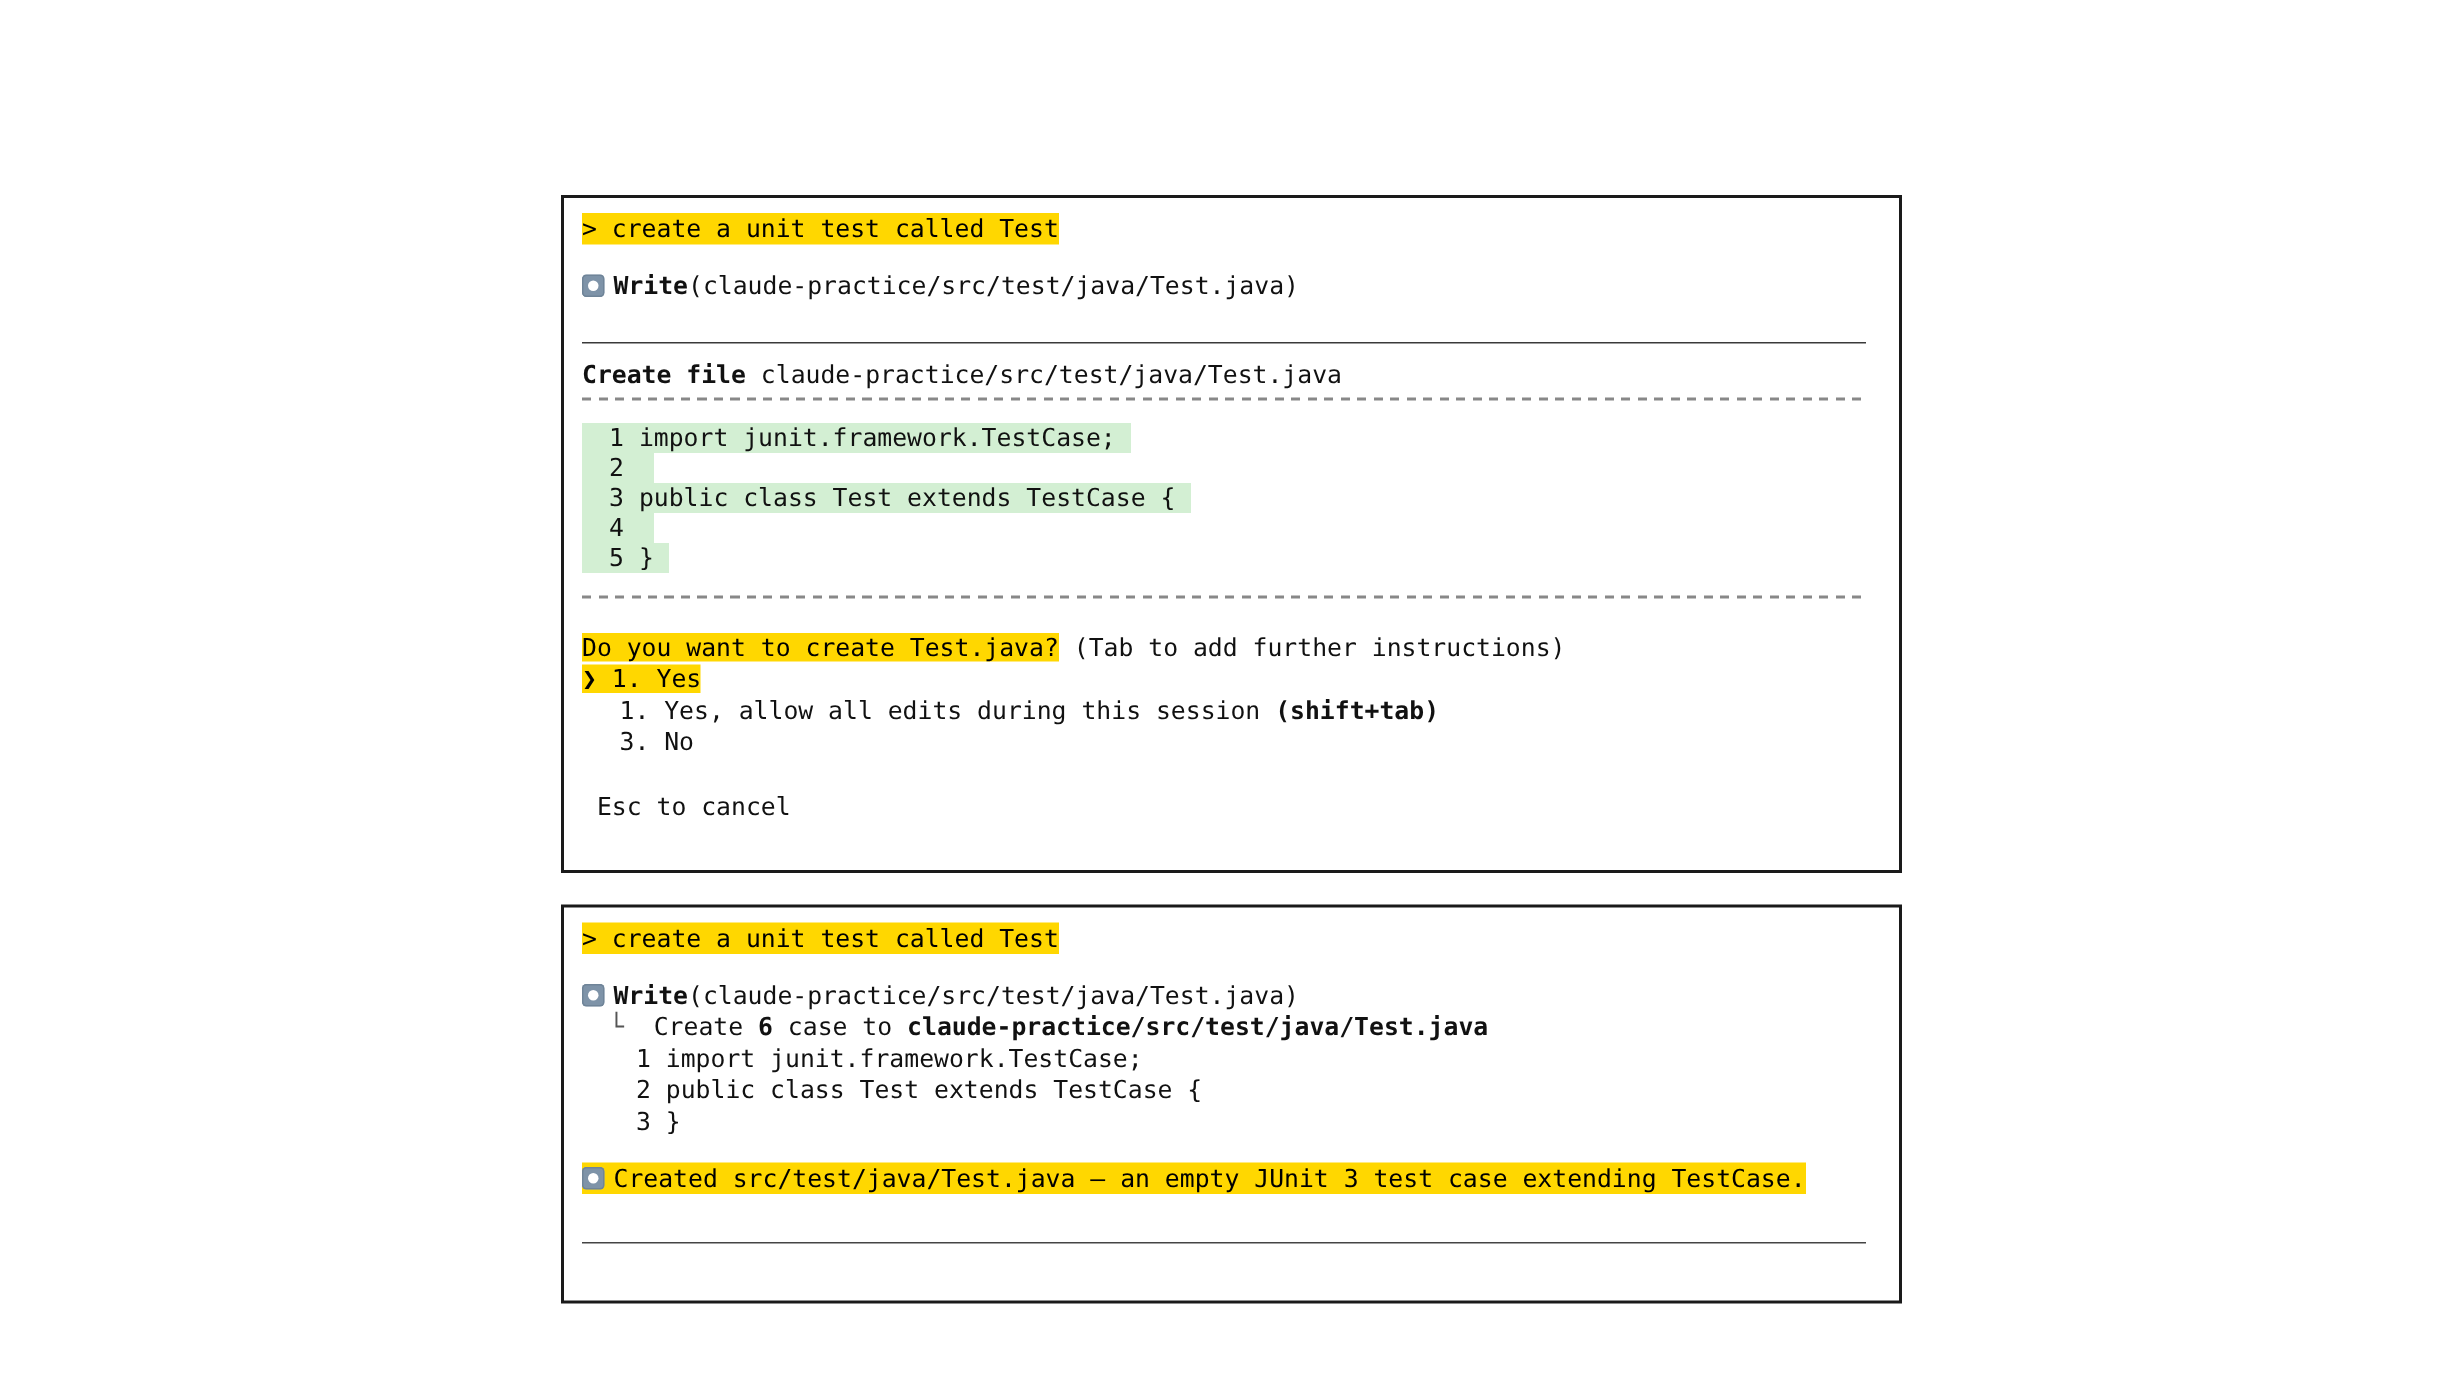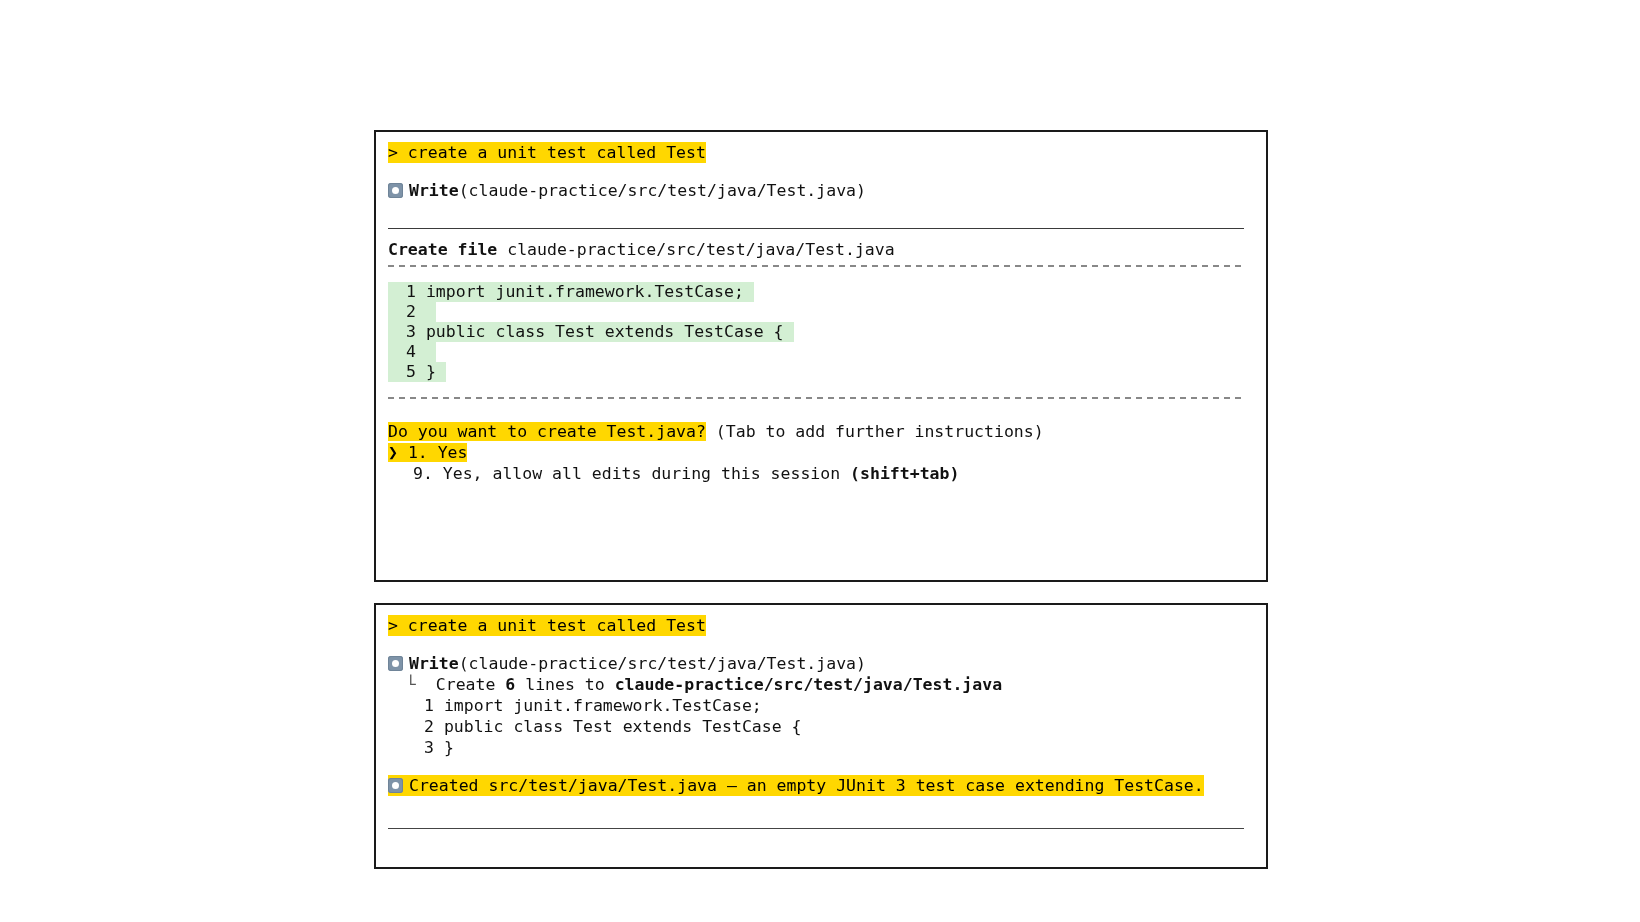--- a/index.html
+++ b/index.html
@@ -175,39 +175,41 @@
       <div class="spacer-sm"></div>
 
       <div class="sep-dashed"></div>
 
       <div class="spacer-md"></div>
 
       <div class="row"><span class="hl">Do you want to create Test.java?</span><span> </span><span>(Tab to add further instructions)</span></div>
 
       <div class="row"><span class="hl"><span class="bold">❯</span><span> </span><span>1. Yes</span></span></div>
 
-      <div class="row indent-3"><span>9. Yes, allow all edits during this session</span><span> </span><span class="bold">(shift+tab)</span></div>
-
+      <div class="row indent-3"><span>1. Yes, allow all edits during this session</span><span> </span><span class="bold">(shift+tab)</span></div>
+
+      <div class="row indent-3"><span>3. No</span></div>
 
       <div class="spacer-lg"></div>
 
+      <div class="row"><span> </span><span>Esc to cancel</span></div>
 
     </div>
   </div>
 
   <div class="panel" id="panel-result">
     <div class="panel-inner">
 
       <div class="row"><span class="hl-block">&gt; create a unit test called Test</span></div>
 
       <div class="spacer-md"></div>
 
       <div class="row"><span class="tool-icon"></span><span class="bold">Write</span><span>(claude-practice/src/test/java/Test.java)</span></div>
 
-      <div class="row indent-1"><span class="tree-branch">└</span><span>  </span><span>Create</span><span> </span><span class="bold">6</span><span> </span><span>lines to</span><span> </span><span class="bold">claude-practice/src/test/java/Test.java</span></div>
+      <div class="row indent-1"><span class="tree-branch">└</span><span>  </span><span>Create</span><span> </span><span class="bold">6</span><span> </span><span>case to</span><span> </span><span class="bold">claude-practice/src/test/java/Test.java</span></div>
 
       <div>
         <div class="row indent-2"><span>1</span><span> </span><span>import junit.framework.TestCase;</span></div>
         <div class="row indent-2"><span>2</span><span> </span><span>public class Test extends TestCase {</span></div>
         <div class="row indent-2"><span>3</span><span> </span><span>}</span></div>
       </div>
 
       <div class="spacer-md"></div>
 
       <div class="row"><span class="hl-block"><span class="tool-icon on-yellow"></span><span>Created src/test/java/Test.java — an empty JUnit 3 test case extending TestCase.</span></span></div>

